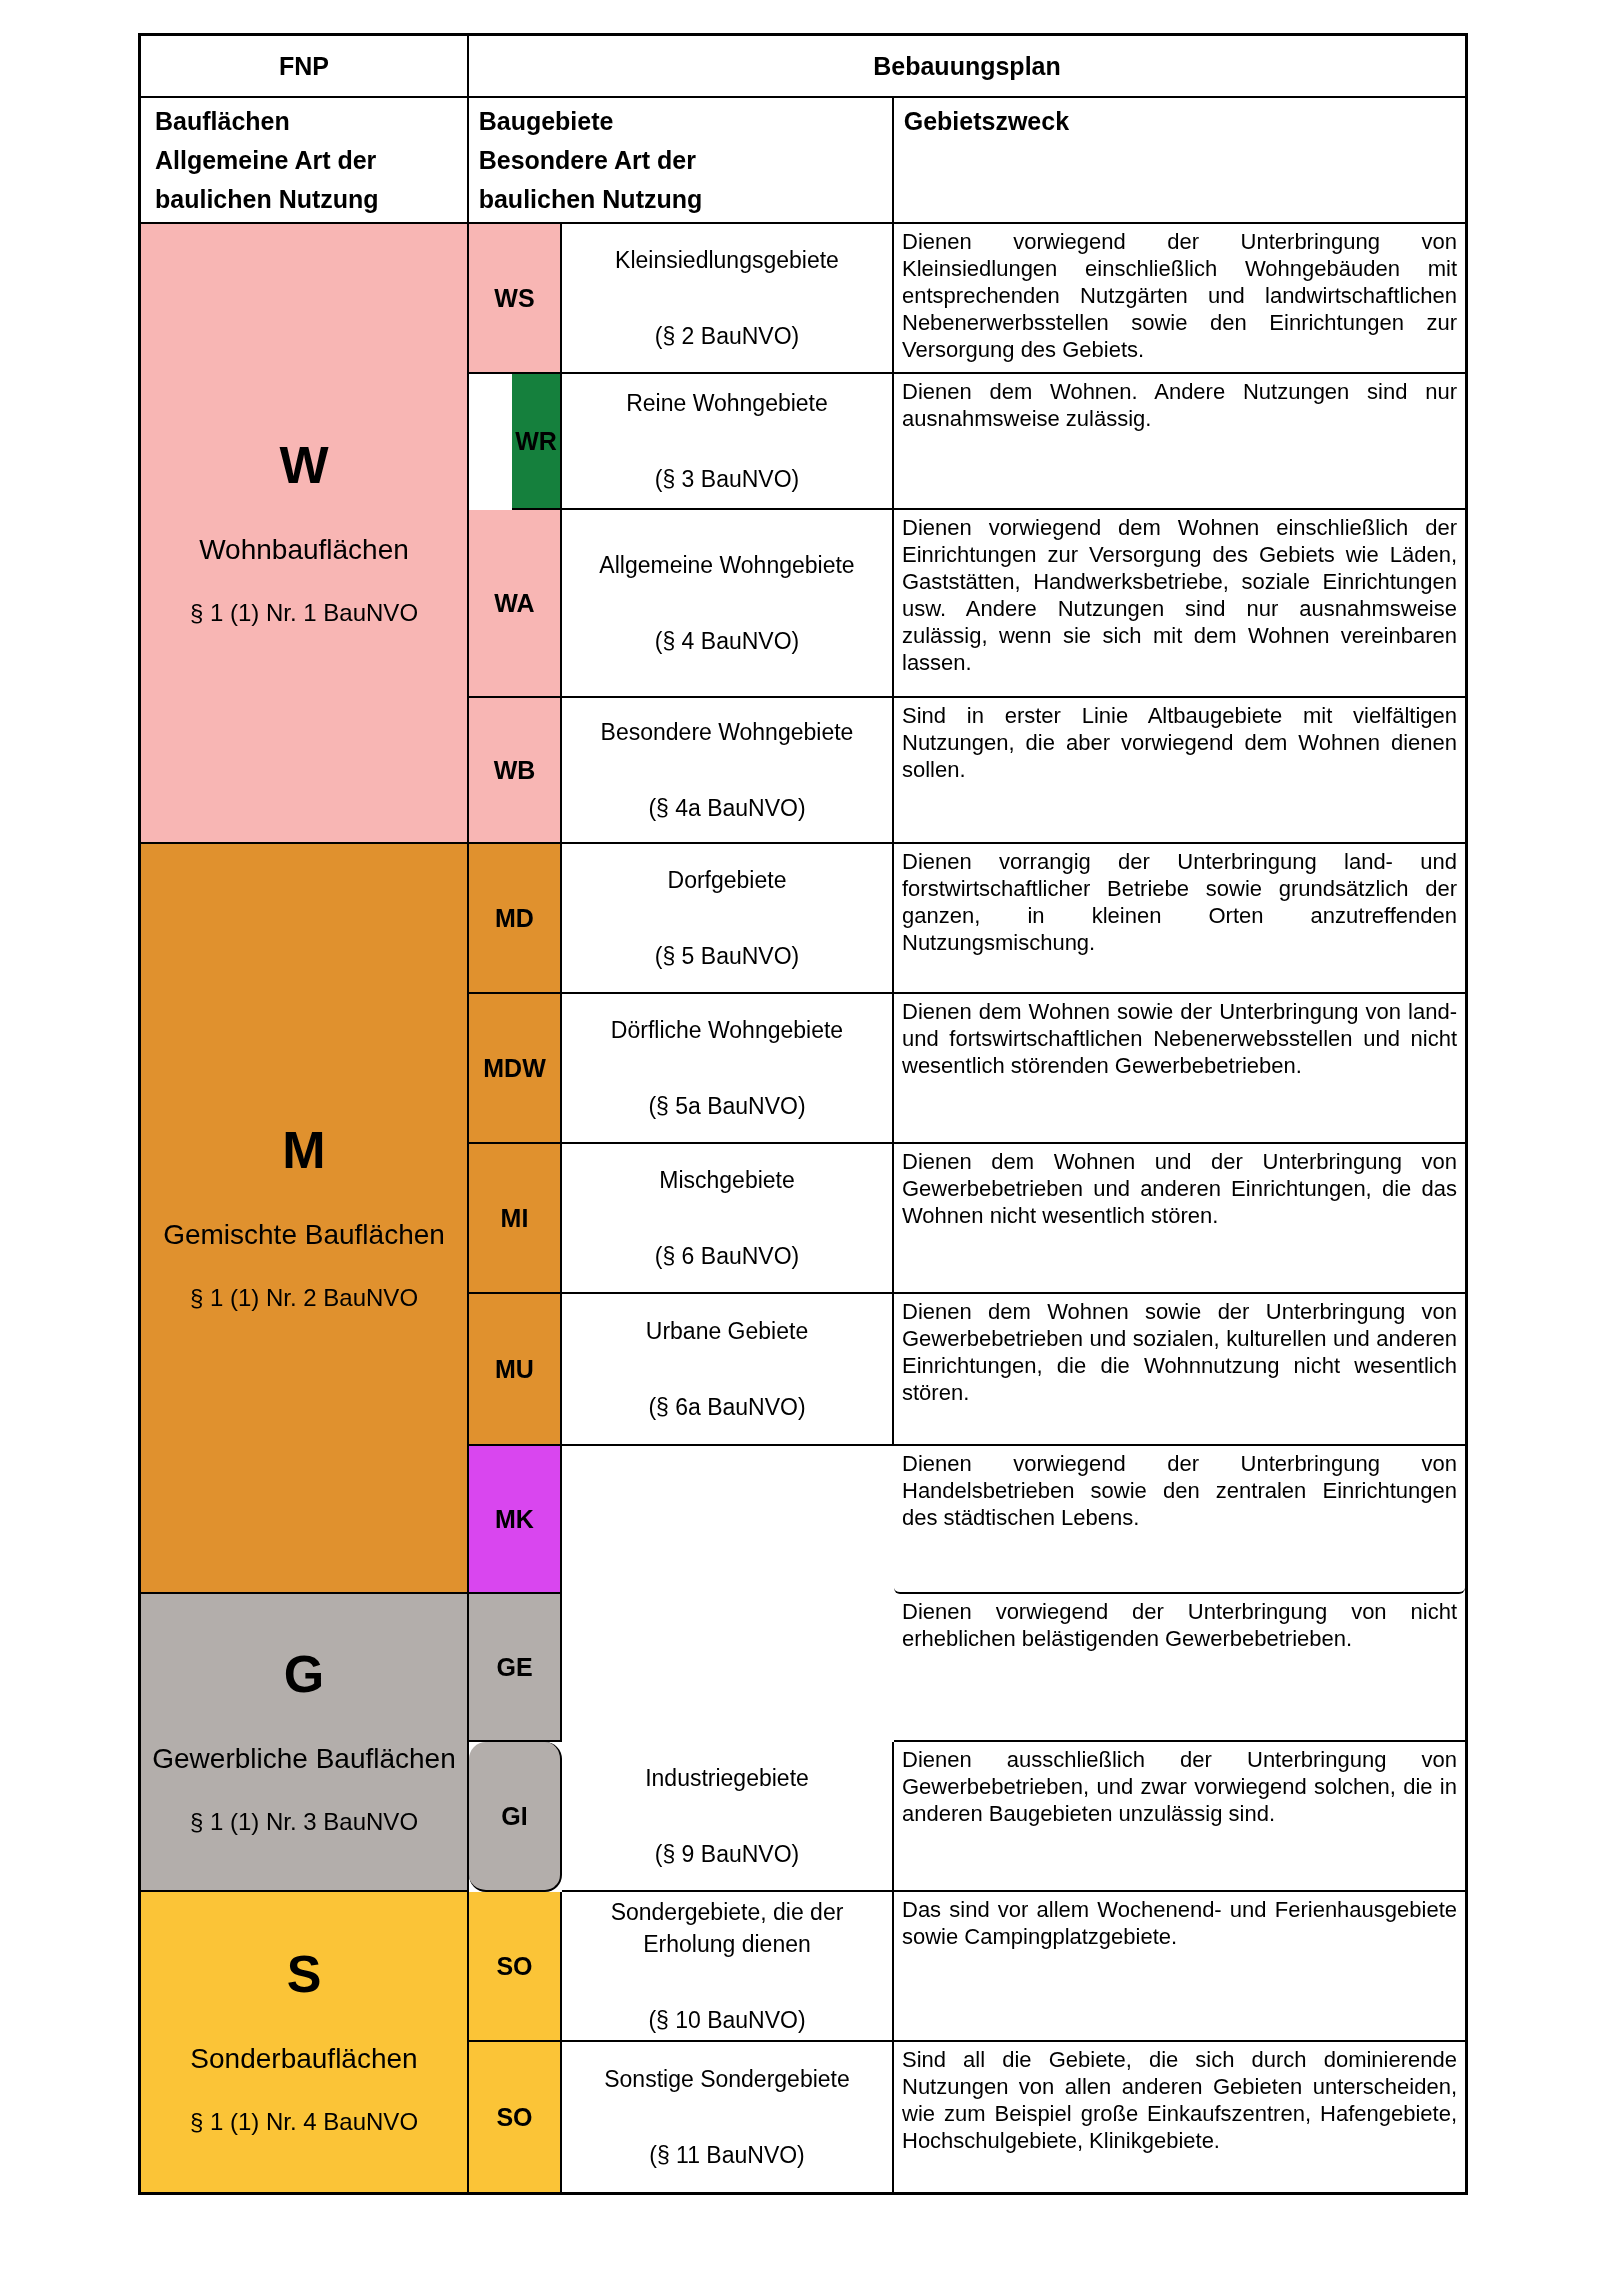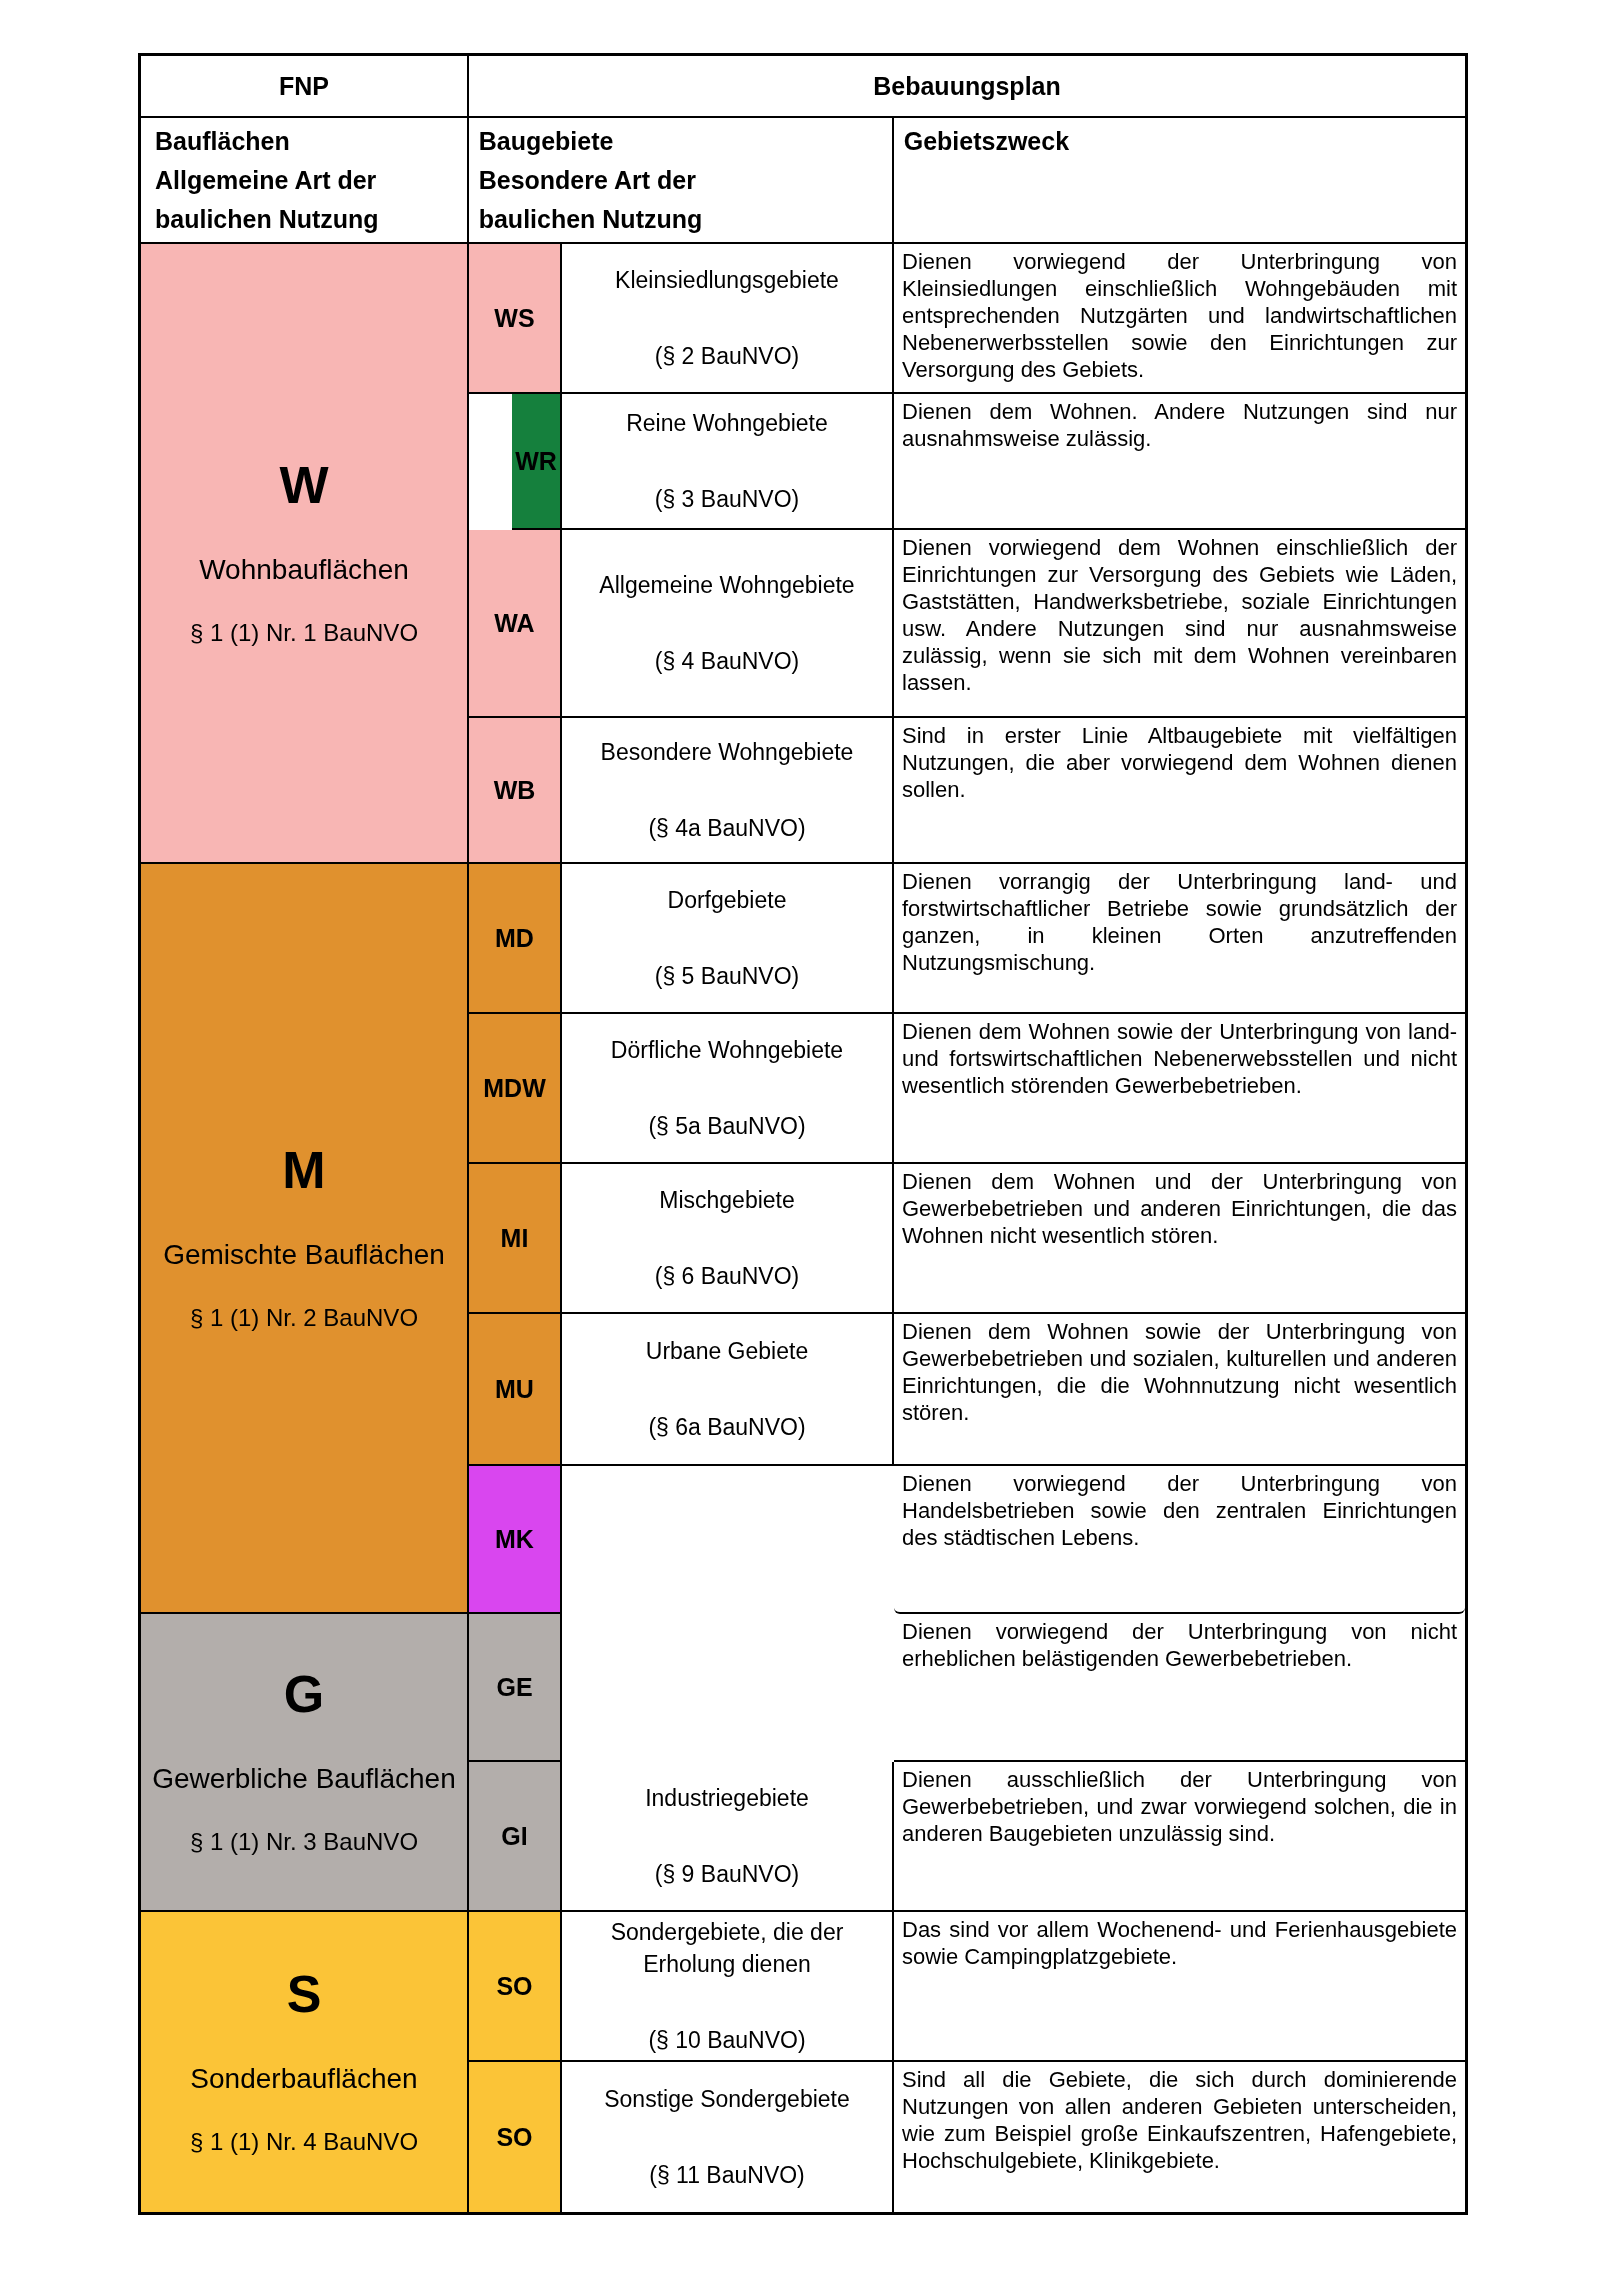--- a/index.html
+++ b/index.html
@@ -1,18 +1,18 @@
 <!DOCTYPE html>
 <html style="font-size:13px"><head>
 <meta charset="utf-8">
 <style>
   html,body{margin:0;padding:0;background:#ffffff;}
   .page{position:relative;width:1621px;height:2295px;background:#ffffff;
         font-family:"Liberation Sans", sans-serif;color:#000;}
-  .table{position:absolute;left:138px;top:53px;display:grid;
+  .table{position:absolute;left:138px;top:33px;display:grid;
          grid-template-columns:328px 93px 332px 571px;
          grid-template-rows:62px 126px 150px 136px 188px 146px 150px 150px 150px 152px 148px 148px 150px 150px 150px;
          border:3.2px solid #000;background:#fff;}
   .cell{box-sizing:border-box;border-right:2.4px solid #000;border-bottom:2.4px solid #000;
         overflow:hidden;}
   .col-last{border-right:none;}
   .bb0{border-bottom:none;}
   
   .h1{display:flex;align-items:center;justify-content:center;
       font-size:25px;font-weight:bold;}
@@ -134,21 +134,21 @@
       <div class="cell desc col-last" style="grid-area: 11 / 4; border-radius: 6px;">Dienen vorwiegend der Unterbringung von Handelsbetrieben sowie den zentralen Einrichtungen des städtischen Lebens.</div>
       <div class="cell sec" style="grid-area: 12 / 1 / span 2; background: rgb(179, 174, 171);">
         <div class="sec-letter">G</div>
         <div class="sec-name">Gewerbliche Bauflächen</div>
         <div class="sec-law">§ 1 (1) Nr. 3 BauNVO</div>
       </div>
       <div class="cell code" style="grid-area: 12 / 2; background: rgb(179, 174, 171);">
         <div class="">GE</div>
       </div>
       <div class="cell desc col-last" style="grid-area: 12 / 4;">Dienen vorwiegend der Unterbringung von nicht erheblichen belästigenden Gewerbebetrieben.</div>
-      <div class="cell code" style="grid-area: 13 / 2; background: rgb(179, 174, 171);">
+      <div class="cell code" style="grid-area: 13 / 2; background: rgb(179, 174, 171); border-radius: 17px;">
         <div class="">GI</div>
       </div>
       <div class="cell namec" style="grid-area: 13 / 3;">
         <div class="">Industriegebiete</div>
         <div class="">(§ 9 BauNVO)</div>
       </div>
       <div class="cell desc col-last" style="grid-area: 13 / 4;">Dienen ausschließlich der Unterbringung von Gewerbebetrieben, und zwar vorwiegend solchen, die in anderen Baugebieten unzulässig sind.</div>
       <div class="cell sec bb0" style="grid-area: 14 / 1 / span 2; background: rgb(251, 196, 55);">
         <div class="sec-letter">S</div>
         <div class="sec-name">Sonderbauflächen</div>

